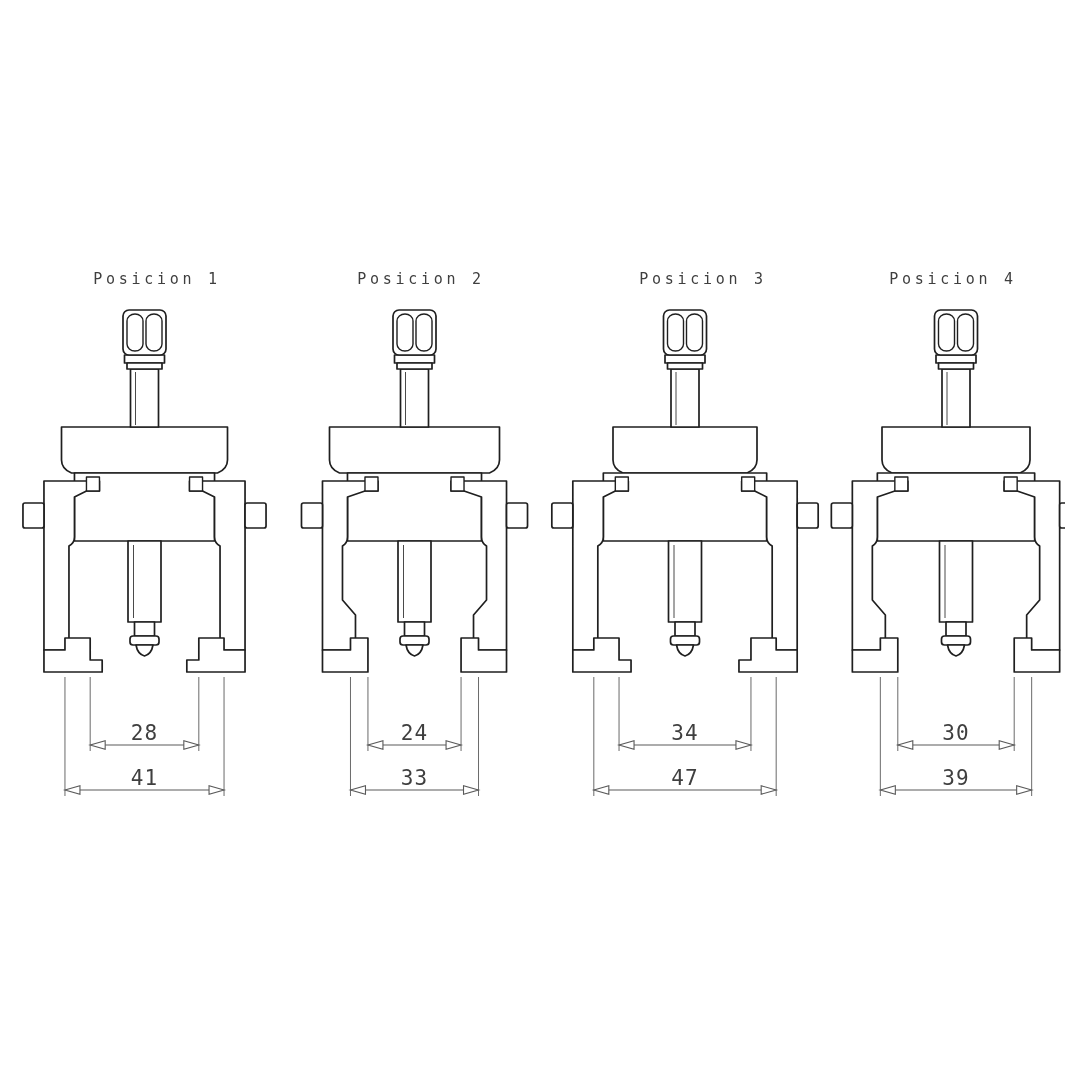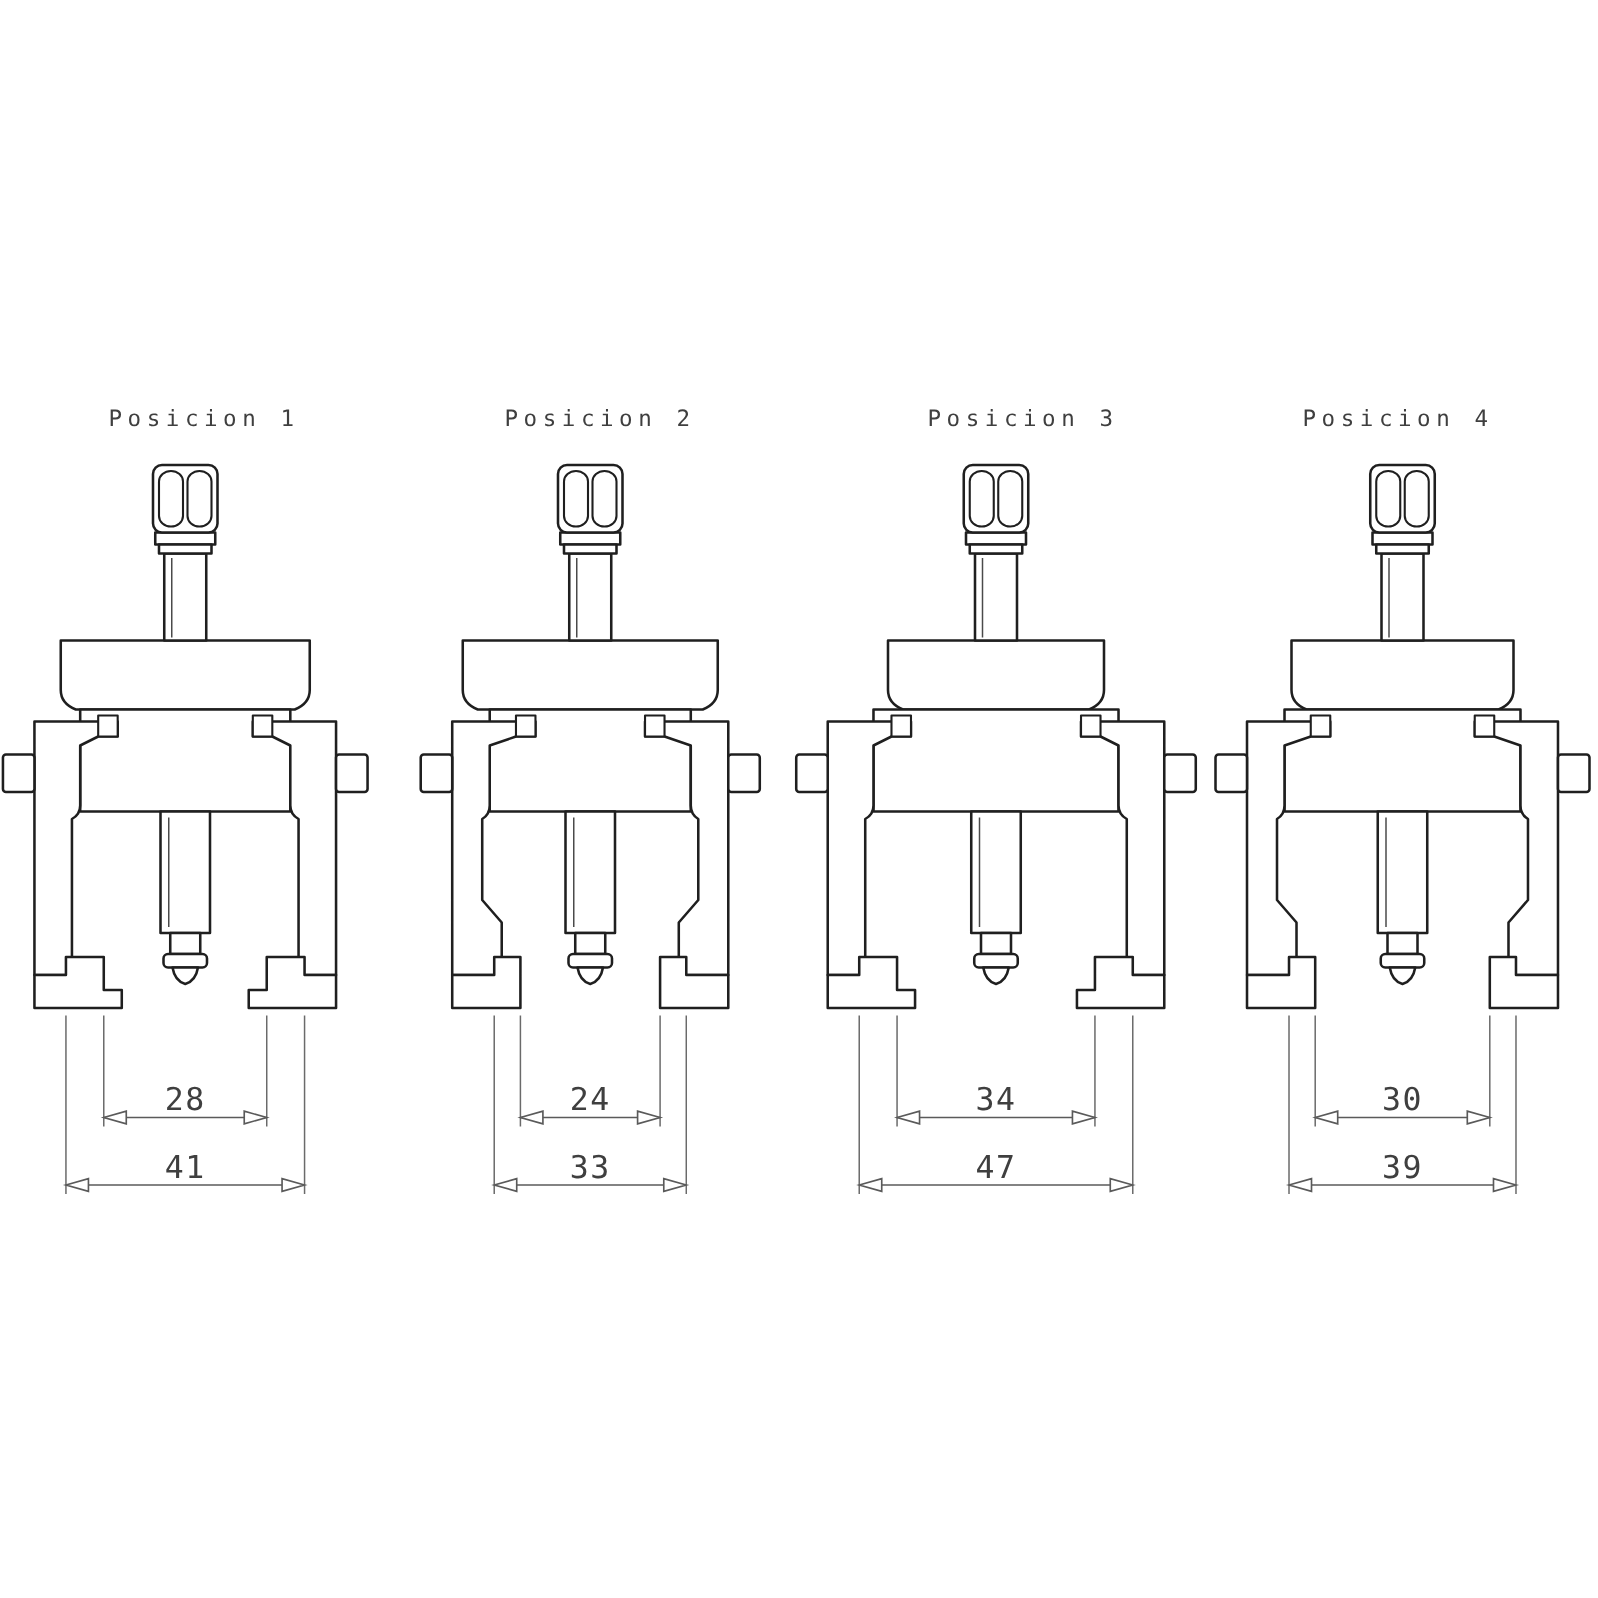--- a/index.html
+++ b/index.html
@@ -1,18 +1,18 @@
 <!DOCTYPE html>
 <html><head>
 <meta charset="utf-8">
 <style>
   html,body{margin:0;padding:0;background:#ffffff;}
   body{width:1065px;height:1065px;overflow:hidden;
        font-family:"DejaVu Sans Mono","Liberation Mono",monospace;}
-  #canvas{width:853px;height:1065px;position:relative;}
+  #canvas{width:853px;height:1065px;position:relative;margin-left:21px;}
   svg{display:block;}
   text{font-family:"DejaVu Sans Mono","Liberation Mono",monospace;}
 </style>
 </head>
 <body>
 
 <div id="canvas">
   <svg id="drawing" width="1065" height="1065" viewBox="0 0 1065 1065" xmlns="http://www.w3.org/2000/svg">
       <g>
         <path d="M 40.5 427 H 206.5 V 460 Q 206.5 469 196.5 473

